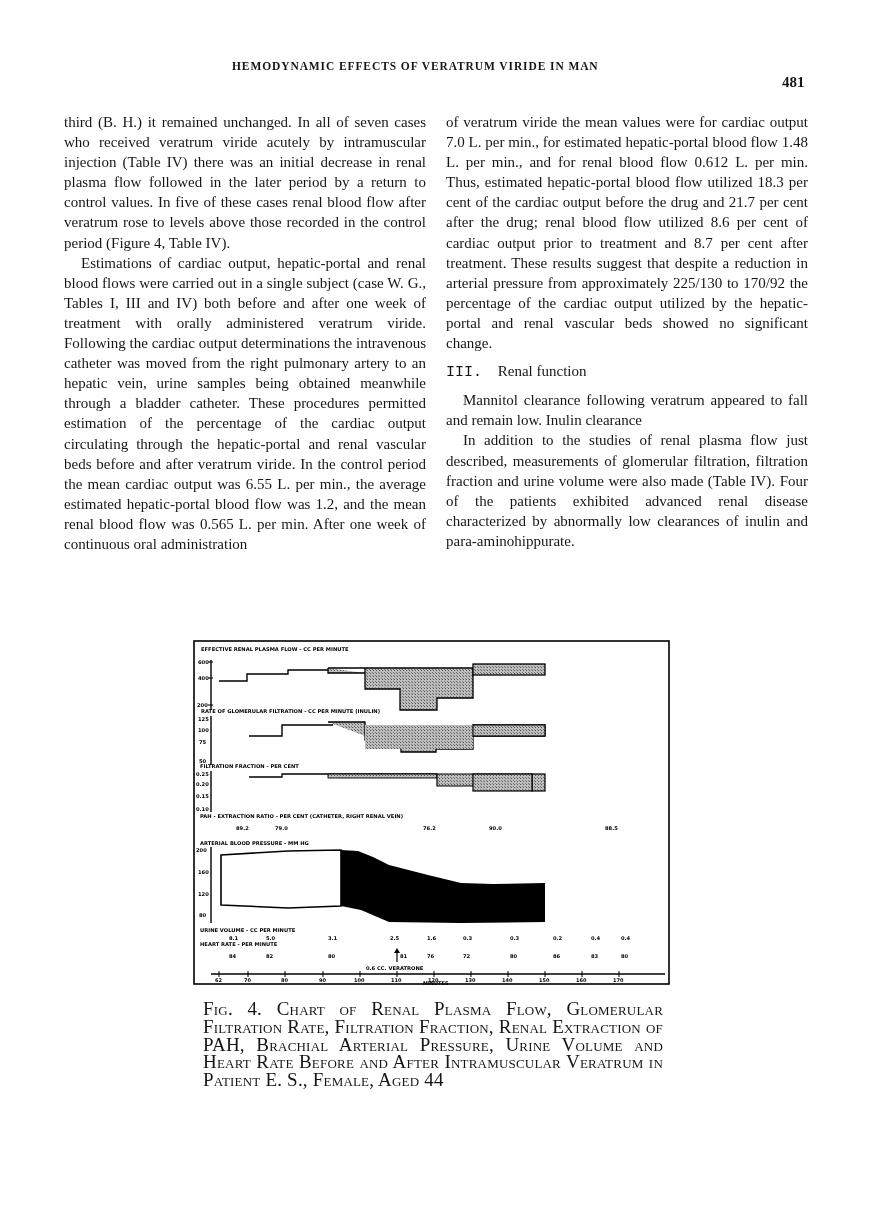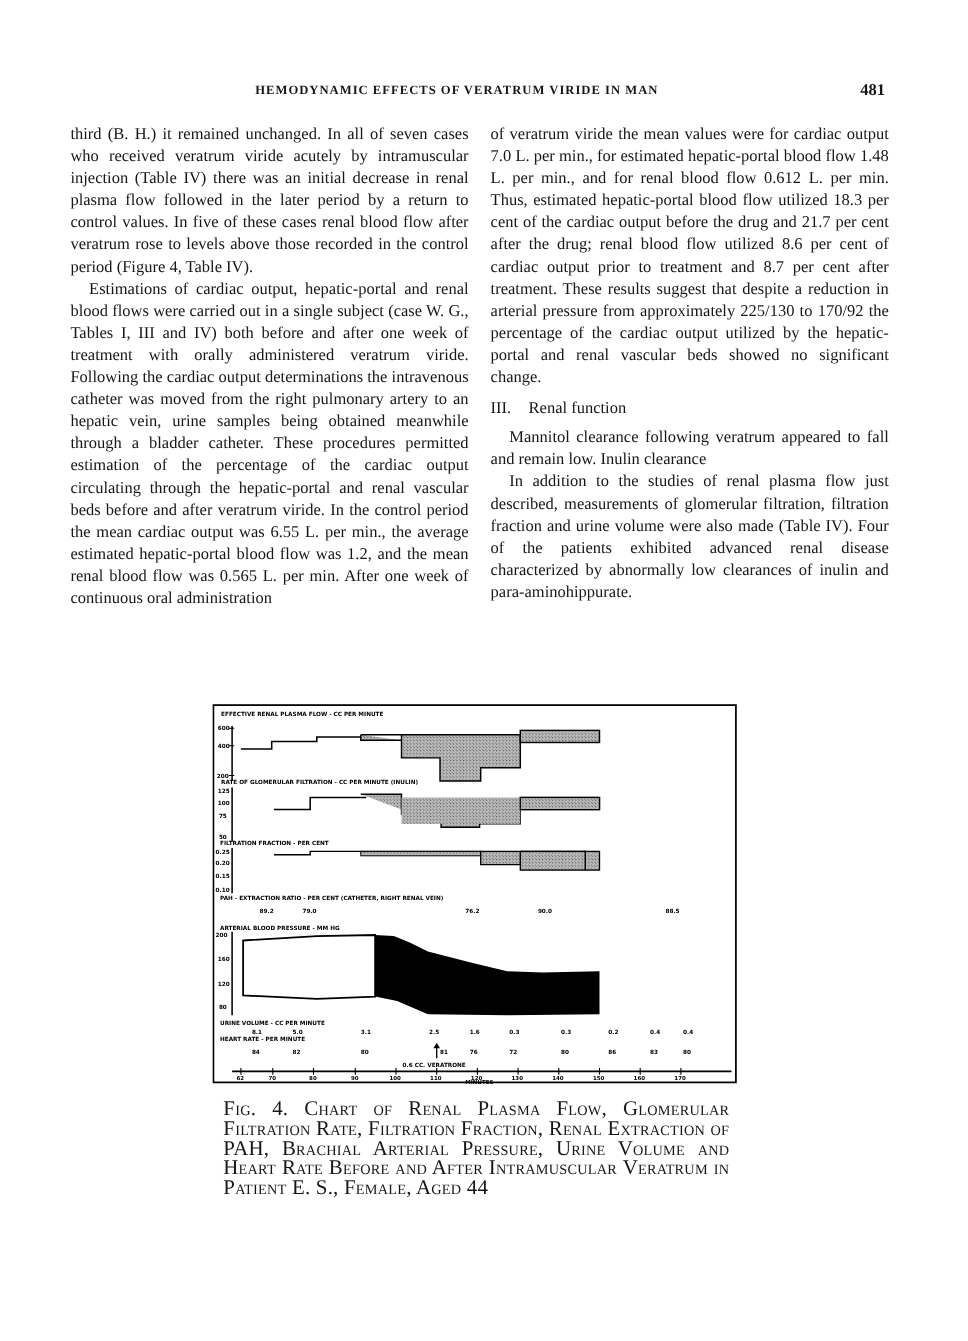--- a/index.html
+++ b/index.html
@@ -1,28 +1,28 @@
 <!DOCTYPE html>
 <html><head>
 <meta charset="utf-8">
 <style>
   html, body { margin: 0; padding: 0; background: #ffffff; }
   body { width: 880px; height: 1219px; position: relative; overflow: hidden;
          font-family: "Liberation Serif", "DejaVu Serif", serif; color: #161616; }
-  .running-head { position: absolute; top: 76px; left: 232px; font-size: 11.5px; letter-spacing: 0.9px;
+  .running-head { position: absolute; top: 60px; left: 232px; font-size: 11.5px; letter-spacing: 0.9px;
                   font-weight: bold; }
   .page-num { position: absolute; top: 74px; left: 782px; font-size: 15px; font-weight: bold; }
   .col { position: absolute; top: 112px; width: 362px; font-size: 15px; line-height: 20.1px;
          text-align: justify; }
   .col-left { left: 64px; }
   .col-right { left: 446px; }
   .col p { margin: 0; text-indent: 0; }
   .col p.indent { text-indent: 17px; }
   .section-head { margin: 8px 0 7px 0 !important; text-align: left; }
-  .section-head .num { margin-right: 12px; }
+  .section-head .num { margin-right: 12px; font-family: Liberation Mono, monospace; }
   .section-head .title { }
   .figure { position: absolute; left: 193px; top: 640px; width: 478px; height: 346px; }
   .figure svg { display: block; }
   .caption { position: absolute; left: 203px; top: 1000px; width: 460px; font-size: 19px;
              line-height: 17.8px; text-align: justify; }
   .caption .title { font-variant: small-caps; margin: 0; letter-spacing: 0.2px; }
   .caption .note { margin: 2px 0 0 0; text-indent: 14px; }
   .caption .fig-label { font-variant: small-caps; }
   .ftxt { font-family: "DejaVu Sans", sans-serif; font-weight: bold; font-size: 5.2px; fill: #000; }
   .ftxt-sm { font-family: "DejaVu Sans", sans-serif; font-weight: bold; font-size: 5px; fill: #000; }

